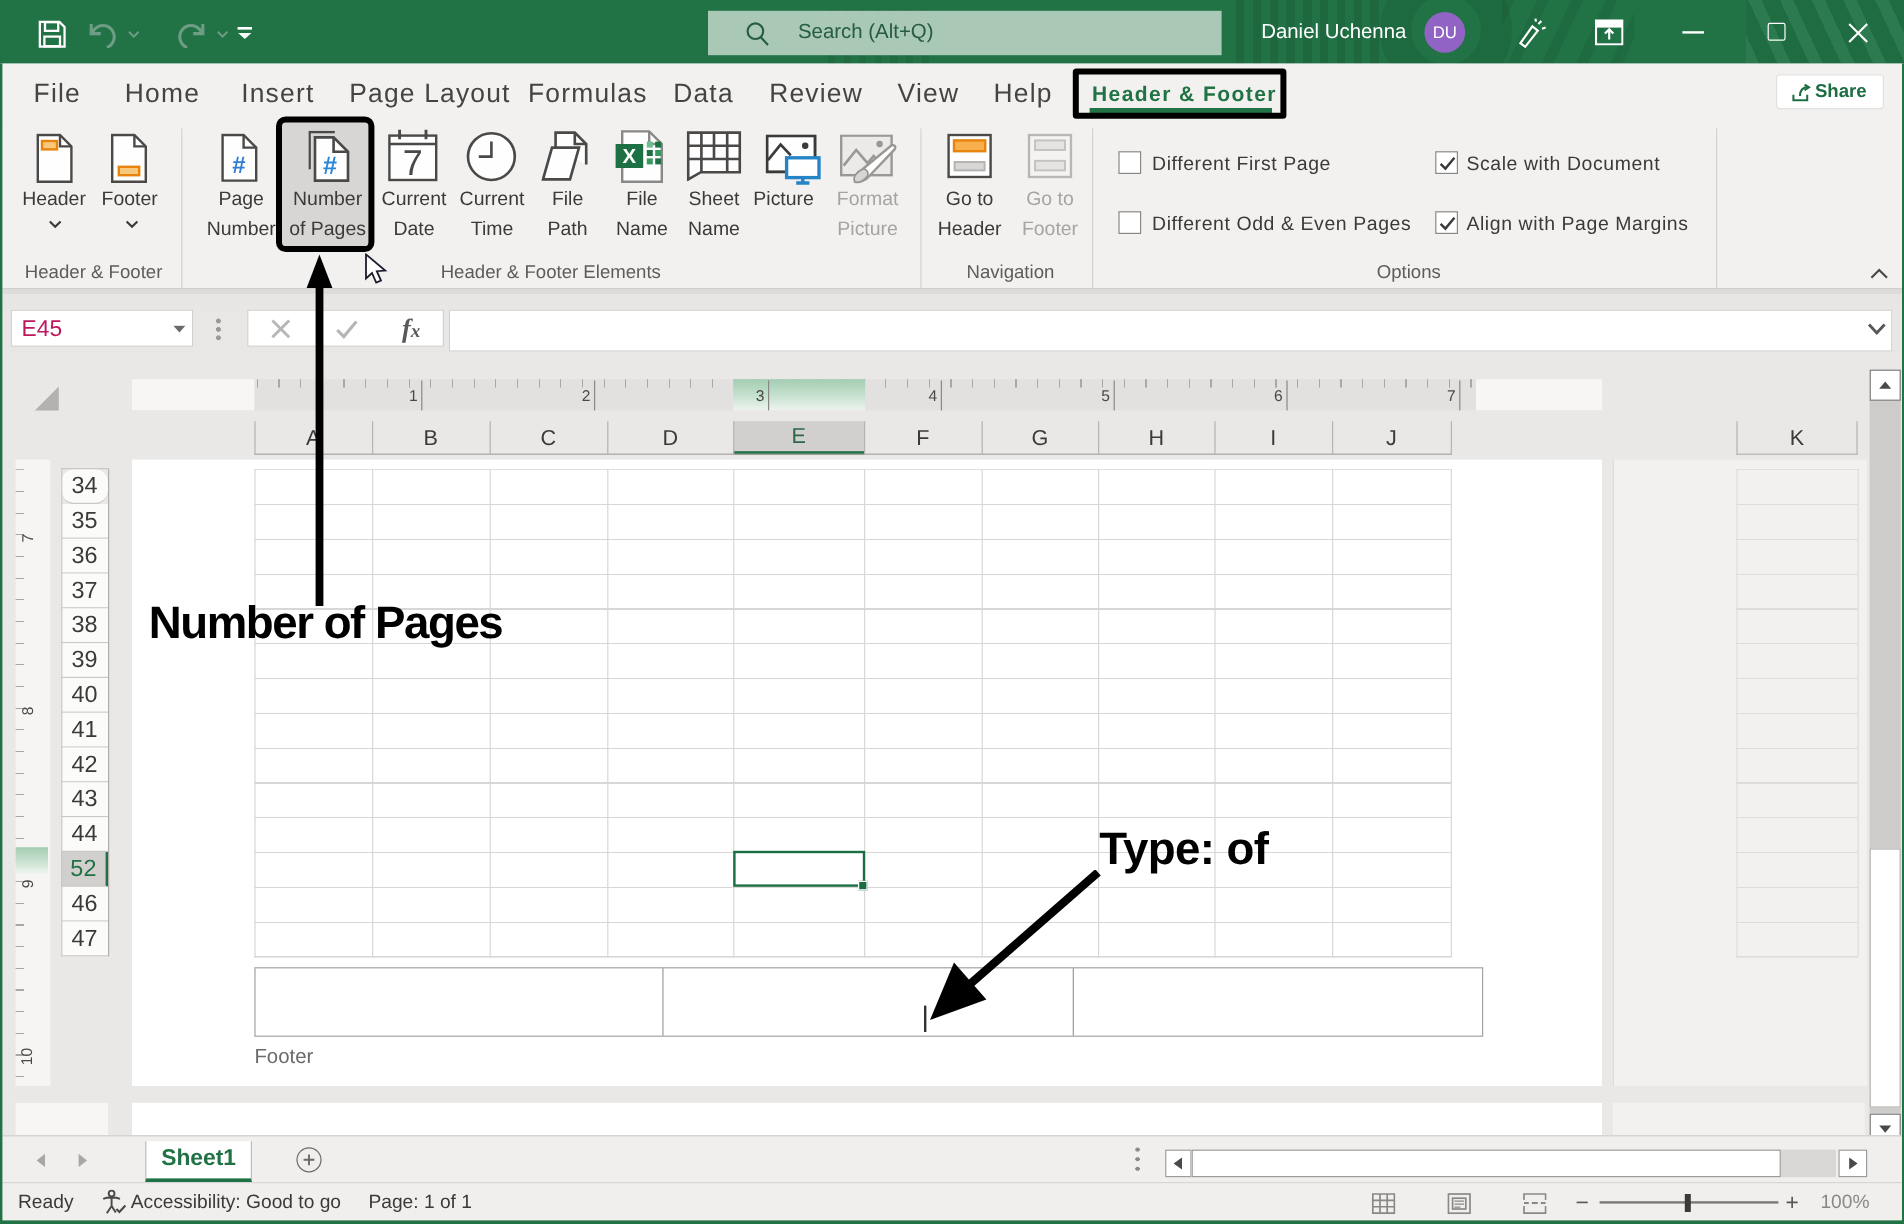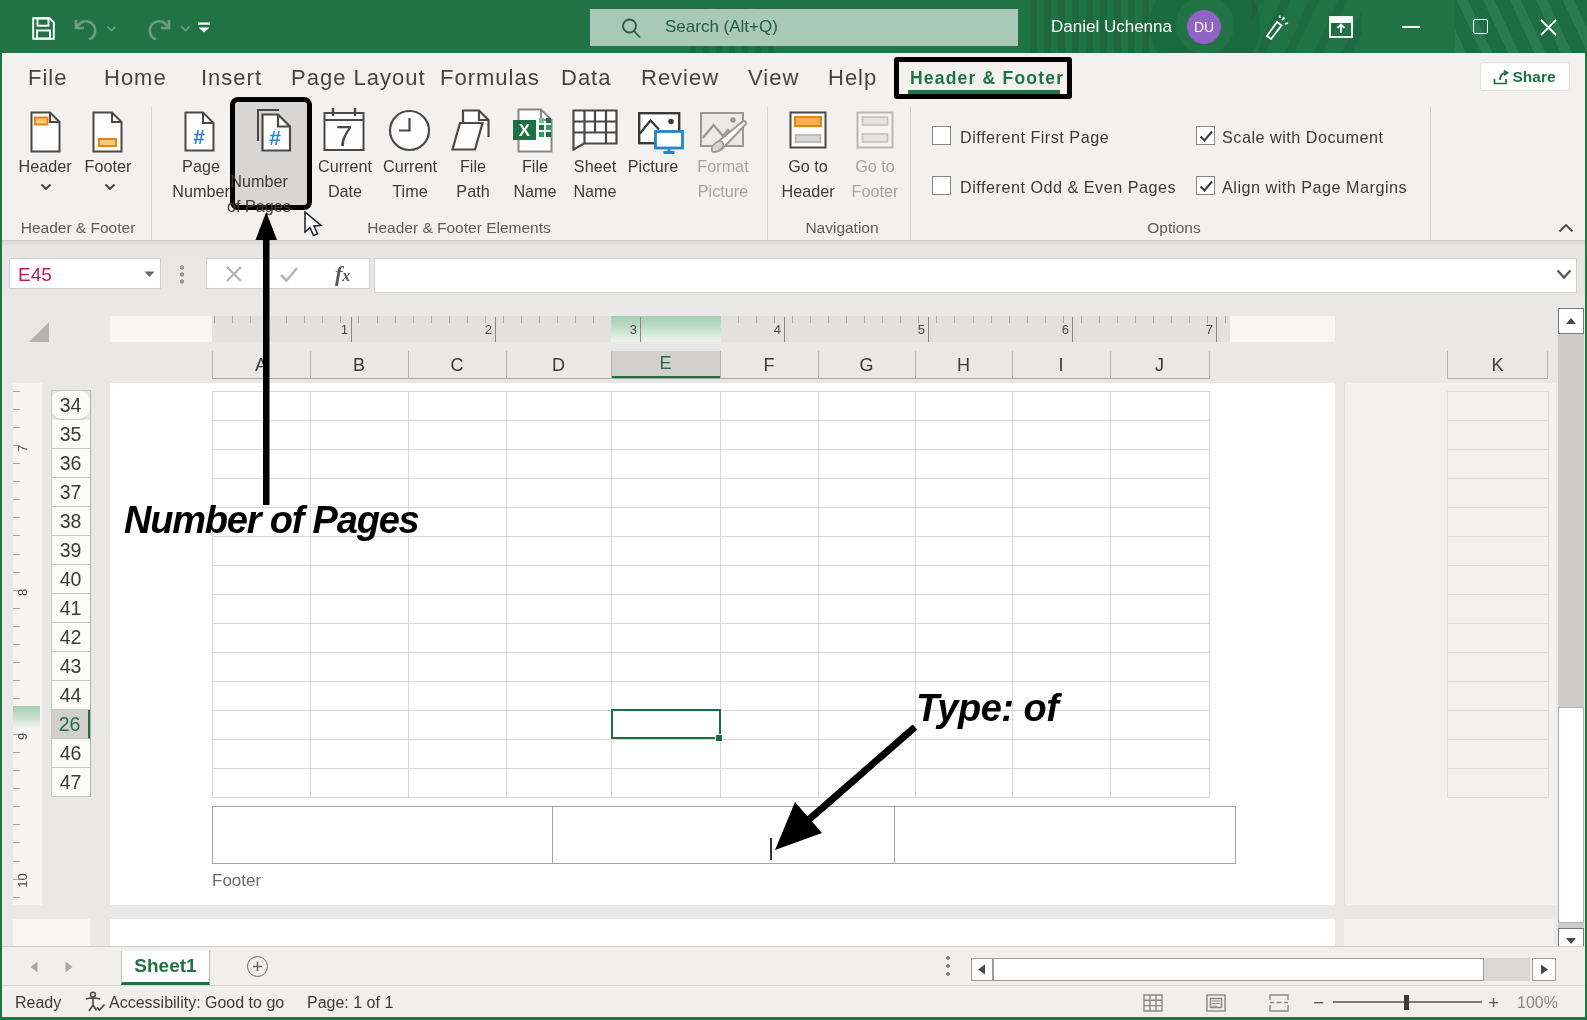--- a/index.html
+++ b/index.html
@@ -52,21 +52,21 @@
 
   
   .tabbar { position:absolute; left:2px; top:946px; width:1583px; height:39px; background:#f0efed; border-top:1px solid #d0cecc; }
   
   .statusbar { position:absolute; left:2px; top:985px; width:1583px; height:32px; background:#f0efed; border-top:1px solid #d8d6d4; font-size:16px; color:#3b3a39; }
 
   .edge-l { position:absolute; left:0; top:53px; width:2px; height:967px; background:#217346; }
   .edge-r { position:absolute; right:0; top:53px; width:2px; height:967px; background:#217346; }
   .edge-b { position:absolute; left:0; top:1017px; width:1587px; height:3px; background:#217346; }
 
-  .ann { position:absolute; color:#000; font-weight:bold;font-style:italic; }
+  .ann { position:absolute; color:#000; font-weight:bold; }
 </style>
 </head>
 <body>
 
 <div class="titlebar" id="titlebar">
 
   <div class="abs" style="left:1030px;top:0;width:120px;height:53px;background:repeating-linear-gradient(90deg, rgba(0,0,0,0.10) 0 7px, rgba(0,0,0,0) 7px 14px);"></div>
   <div class="abs" style="left:1150px;top:-30px;width:110px;height:110px;border-radius:50%;border:26px solid rgba(0,0,0,0.08);"></div>
   <div class="abs" style="left:1252px;top:0;width:110px;height:53px;background:repeating-linear-gradient(115deg, rgba(0,0,0,0.07) 0 9px, rgba(0,0,0,0) 9px 26px);"></div>
   <div class="abs" style="left:1455px;top:0;width:132px;height:53px;background:repeating-linear-gradient(65deg, rgba(255,255,255,0.05) 0 10px, rgba(0,0,0,0.06) 10px 24px);"></div>
@@ -174,21 +174,21 @@
   </svg>
   <div class="blabel" style="left:164px;width:70px;">Page Number</div>
 
   <div class="abs" style="left:228px;top:-6px;width:82px;height:113px;background:#d8d6d4;border:5px solid #000;border-radius:8px;"></div>
   <svg class="icon32" style="left:255px;top:6px" width="35" height="44" viewBox="0 0 35 44">
     <path d="M1 32 V1 H22" fill="none" stroke="#4a4947" stroke-width="2"></path>
     <path d="M5.5 5.5 H21 L33 17.5 V41.5 H5.5 Z" fill="#fefefe" stroke="#4a4947" stroke-width="2.2"></path>
     <path d="M21 5.5 V17.5 H33" fill="none" stroke="#4a4947" stroke-width="2.2"></path>
     <text x="18" y="36" font-size="21" font-weight="bold" fill="#2b87d8" text-anchor="middle" font-family="Liberation Sans">#</text>
   </svg>
-  <div class="blabel" style="left:220px;width:74px;margin-top:15px;">Number<br>of Pages</div>
+  <div class="blabel" style="left:234px;width:74px;">Number<br>of Pages</div>
 
   <svg class="icon32" style="left:321px;top:5px" width="42" height="44" viewBox="0 0 42 44">
     <rect x="1.5" y="5" width="39" height="37" fill="#fefefe" stroke="#4a4947" stroke-width="2"></rect>
     <path d="M1.5 12 H40.5" stroke="#4a4947" stroke-width="2"></path>
     <path d="M10 0 V8 M32 0 V8" stroke="#4a4947" stroke-width="2.4"></path>
     <text x="21" y="38" font-size="30" fill="#4a4947" text-anchor="middle" font-family="Liberation Sans">7</text>
   </svg>
   <div class="blabel" style="left:308px;width:70px;">Current Date</div>
 
   <svg class="icon32" style="left:386px;top:6px" width="43" height="43" viewBox="0 0 43 43">
@@ -378,21 +378,21 @@
   <div class="rowhdr" style="top:125px;">35</div>
   <div class="rowhdr" style="top:154px;">36</div>
   <div class="rowhdr" style="top:183px;">37</div>
   <div class="rowhdr" style="top:212px;">38</div>
   <div class="rowhdr" style="top:241px;">39</div>
   <div class="rowhdr" style="top:270px;">40</div>
   <div class="rowhdr" style="top:299px;">41</div>
   <div class="rowhdr" style="top:328px;">42</div>
   <div class="rowhdr" style="top:357px;">43</div>
   <div class="rowhdr" style="top:386px;">44</div>
-  <div class="rowhdr" style="top:415px;background:#d2d0cf;color:#1f7244;border-right:2px solid #1f7244;">26</div>
+  <div class="rowhdr" style="top:415px;background:#d2d0cf;color:#1f7244;border-right:2px solid #1f7244;">52</div>
   <div class="rowhdr" style="top:444px;">46</div>
   <div class="rowhdr" style="top:473px;">47</div>
   <div class="abs" style="left:88px;top:96px;width:1px;height:406px;background:#b0aeac;"></div>
   <div class="abs" style="left:49px;top:96px;width:1px;height:406px;background:#c8c7c5;"></div>
   <div class="abs" style="left:49px;top:95px;width:40px;height:1px;background:#c8c7c5;"></div>
 
   <div class="abs" style="left:210px;top:96px;width:997px;height:407px;background:repeating-linear-gradient(to bottom,#d8d7d5 0 1px,transparent 1px 29px);"></div>
   <div class="vline" style="left:210px;top:96px;height:407px;"></div>
   <div class="vline" style="left:308px;top:96px;height:407px;"></div>
   <div class="vline" style="left:406px;top:96px;height:407px;"></div>

